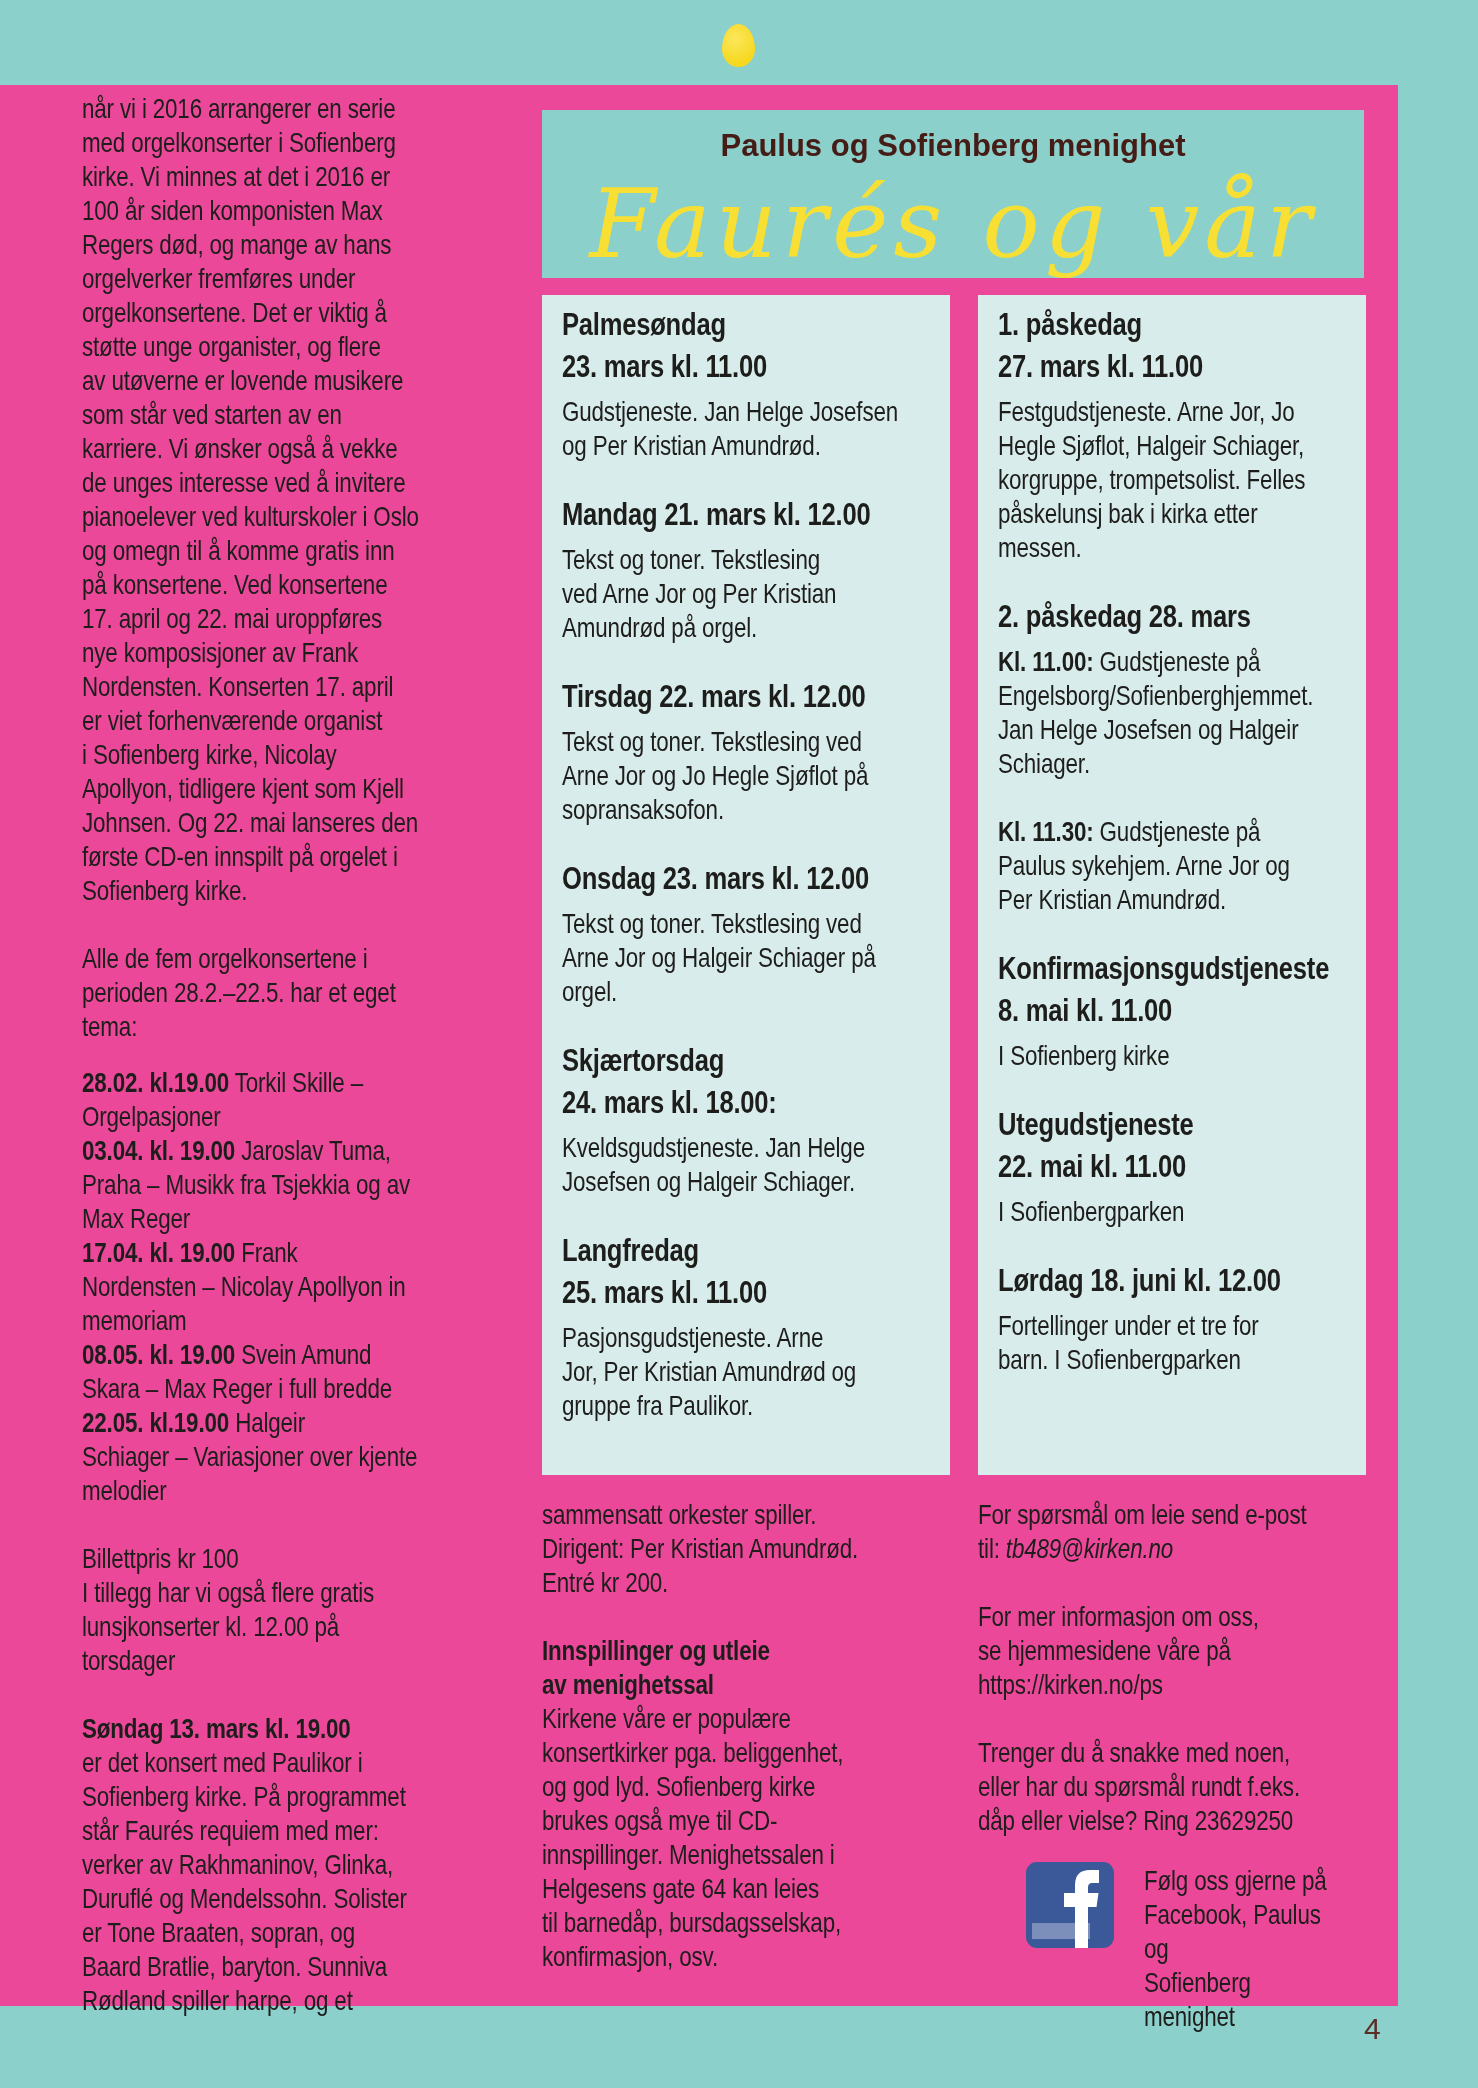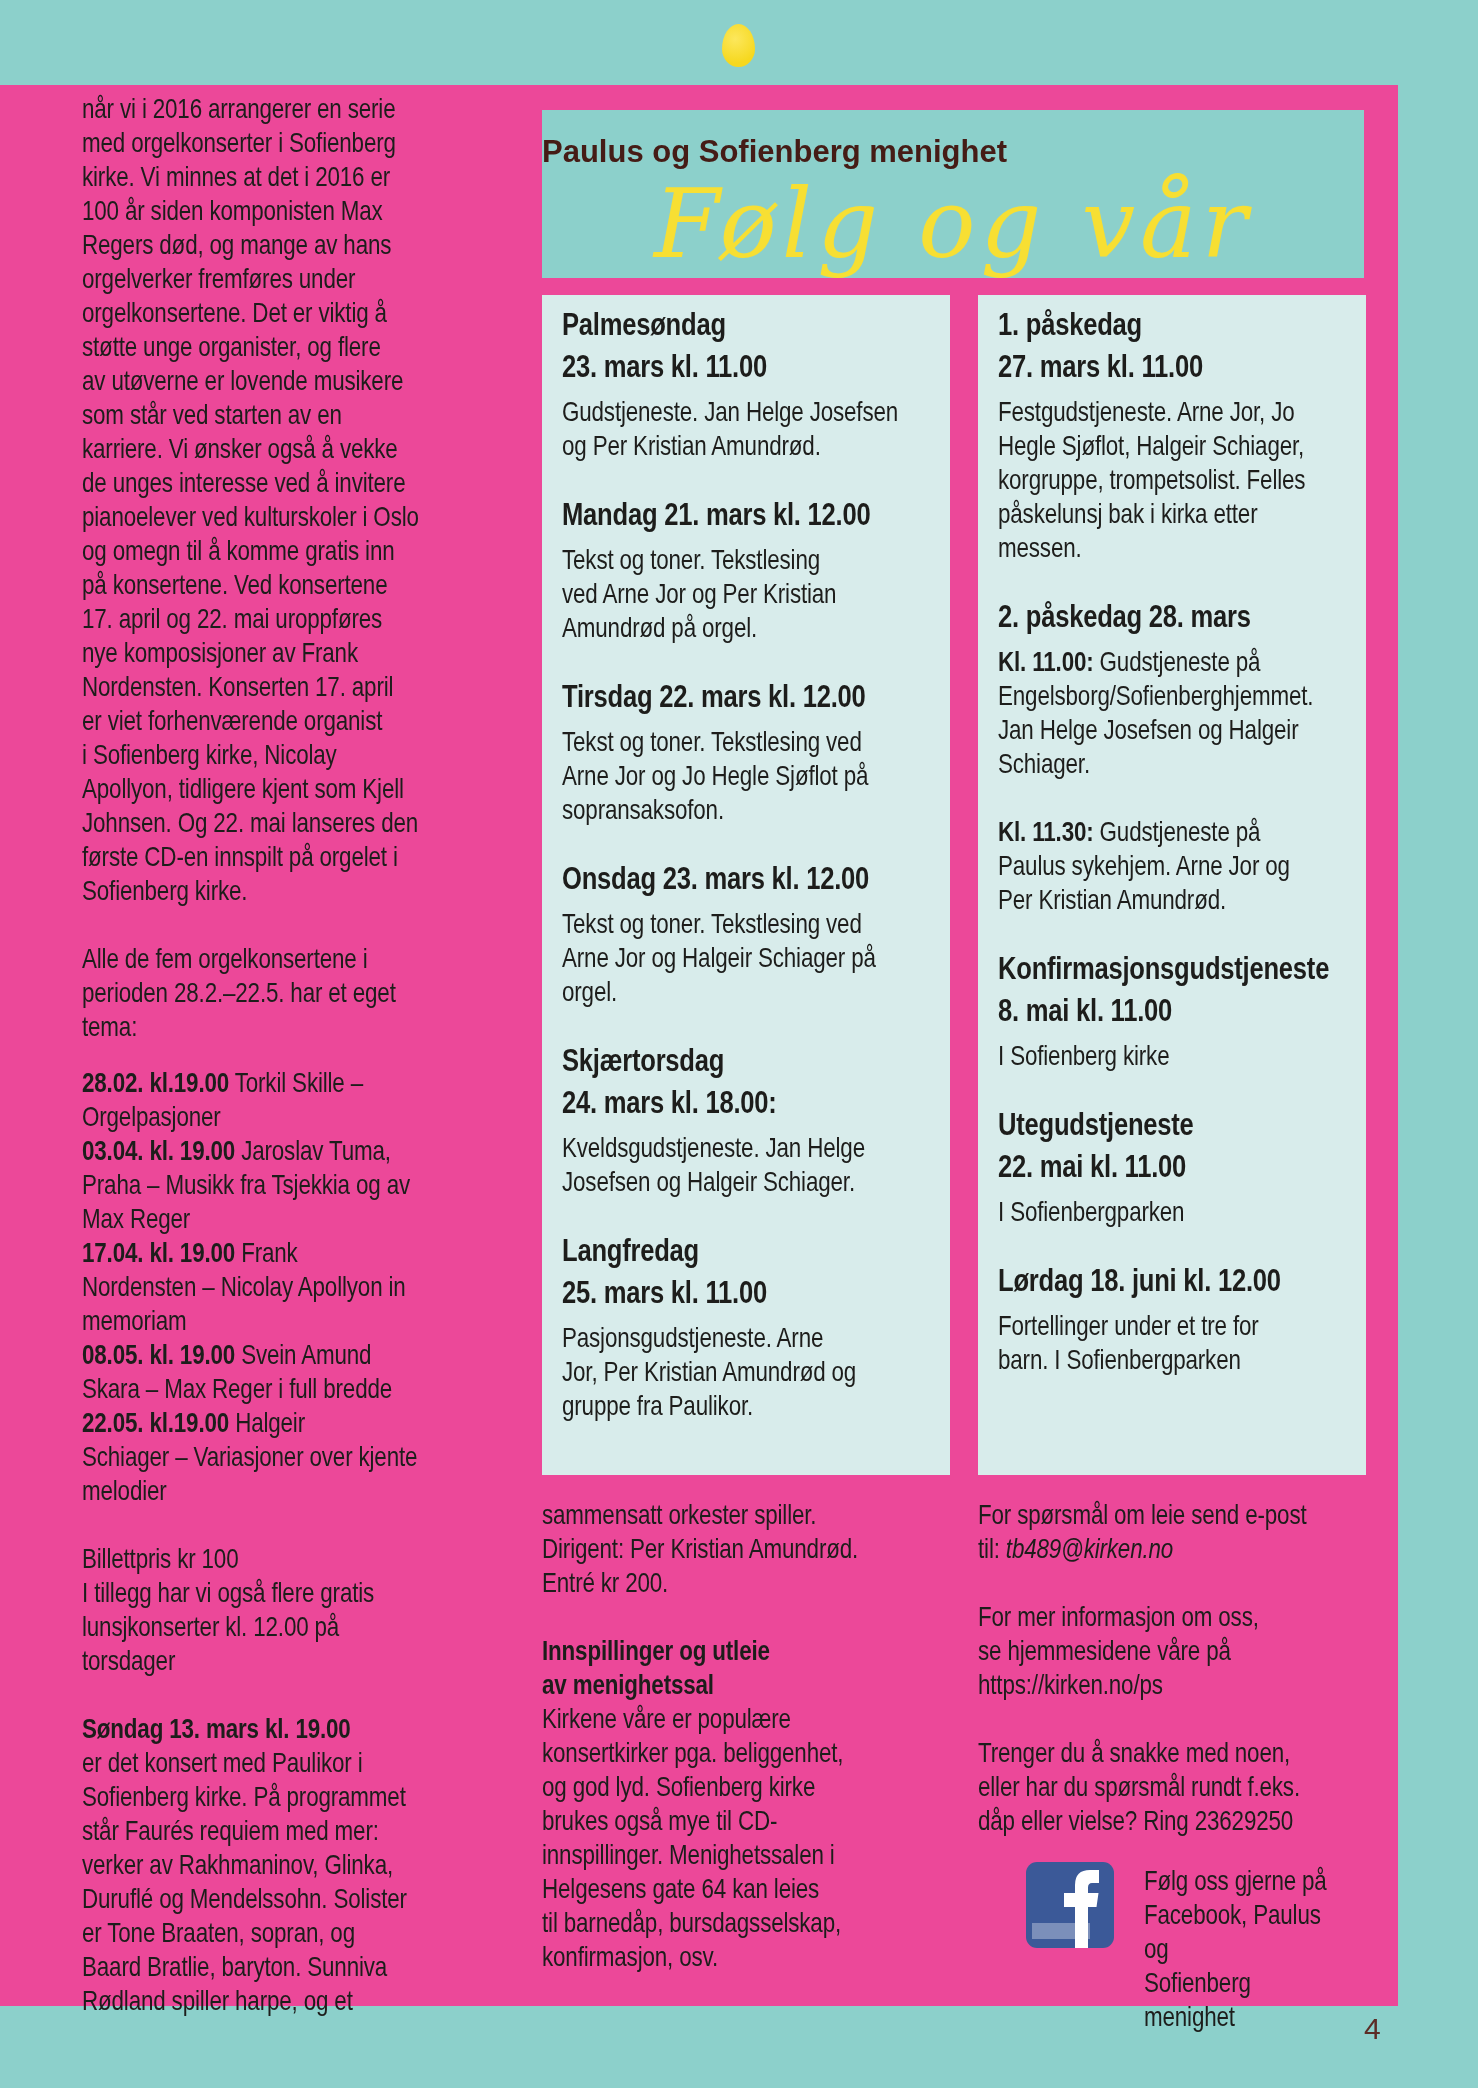--- a/index.html
+++ b/index.html
@@ -25,21 +25,21 @@
     letter-spacing:-0.2px;
   }
   .body b{font-weight:700;}
   .gap{margin-top:34px;}
   .gap-sm{margin-top:22px;}
   
   .left-col{position:absolute;left:82px;top:92px;width:352px;}
   
   .header-box{position:absolute;left:542px;top:110px;width:822px;height:168px;background:#8cd0cb;}
   .header-title{
-    margin:0;padding-top:24px;
+    margin:0;padding-top:18px;text-align:center;
     font-size:31px;font-weight:700;color:#451c16;letter-spacing:0;
   }
   .header-script{
     position:absolute;left:0;right:0;top:38px;text-align:center;
     font-family:"DejaVu Serif",serif;font-style:italic;
     font-size:95px;line-height:1.6;color:#f7df33;letter-spacing:5px;
     pointer-events:none;
   }
   
   .box{position:absolute;background:#d8eceb;box-sizing:border-box;padding:8px 20px;}
@@ -121,21 +121,21 @@
 står Faurés requiem med mer:
 verker av Rakhmaninov, Glinka,
 Duruflé og Mendelssohn. Solister
 er Tone Braaten, sopran, og
 Baard Bratlie, baryton. Sunniva
 Rødland spiller harpe, og et</p>
   </div>
 
   <div class="header-box">
     <p class="header-title">Paulus og Sofienberg menighet</p>
-    <div class="header-script">Følg og vår</div>
+    <div class="header-script">Faurés og vår</div>
   </div>
 
   <div class="box middle">
     <div class="evt">
       <p class="evt-title">Palmesøndag
 23. mars kl. 11.00</p>
       <p class="body">Gudstjeneste. Jan Helge Josefsen
 og Per Kristian Amundrød.</p>
     </div>
     <div class="evt">

